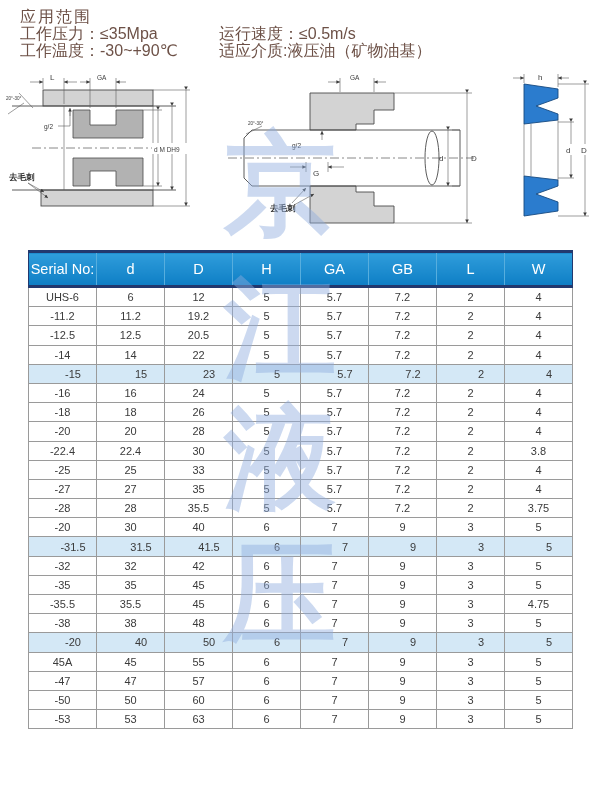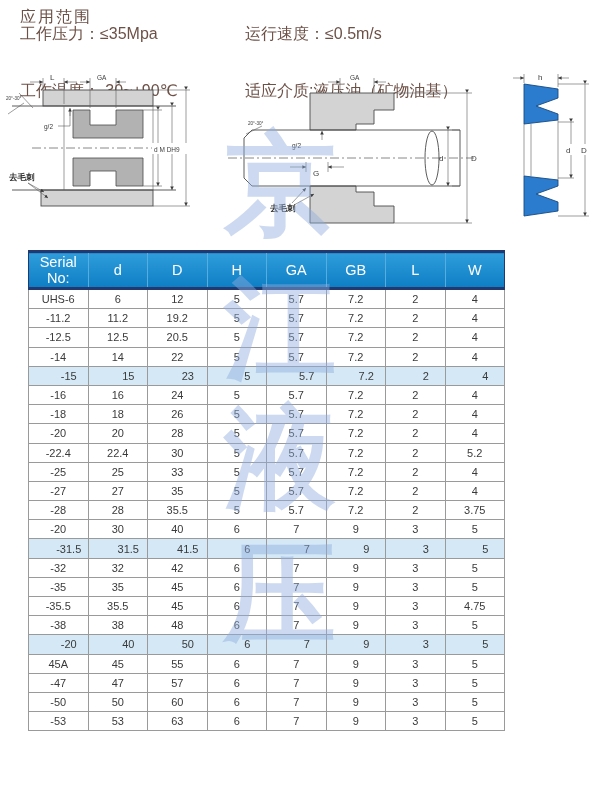--- a/index.html
+++ b/index.html
@@ -3,21 +3,21 @@
 <meta charset="utf-8">
 <style>
   html,body{margin:0;padding:0;}
   body{
     width:600px;height:788px;background:#ffffff;position:relative;overflow:hidden;
     font-family:"Liberation Sans","DejaVu Sans",sans-serif;
   }
   
   .info{position:absolute;top:8px;left:20px;color:#6d5147;font-size:16px;line-height:17px;z-index:2;}
   .info-title{letter-spacing:2px;}
-  .info-grid{display:grid;grid-template-columns:185px auto;column-gap:14px;row-gap:0;gap:40px;}
+  .info-grid{display:grid;grid-template-columns:185px auto;column-gap:14px;row-gap:0;}
   
   .diagrams{position:absolute;top:68px;left:0;width:600px;height:175px;z-index:2;}
   .diagrams svg{position:absolute;top:0;}
   #dia-piston{left:6px;}
   #dia-rod{left:222px;}
   #dia-cup{left:486px;}
   .dim-text{fill:#3c3c3c;font-size:8px;font-family:"Liberation Sans",sans-serif;}
   .dim-small{fill:#3c3c3c;font-size:6.5px;font-family:"Liberation Sans",sans-serif;}
   .tiny{fill:#3c3c3c;font-size:4.6px;font-family:"Liberation Sans",sans-serif;}
   .cjk-label{fill:#2e2e2e;font-size:8.5px;font-weight:bold;font-family:"Liberation Sans",sans-serif;}
@@ -28,21 +28,21 @@
   .centerline{stroke:#6a6a6a;stroke-width:0.8;stroke-dasharray:9 3 2 3;fill:none;}
   
   .watermark span{
     position:absolute;left:210px;width:140px;text-align:center;
     font-size:112px;line-height:1;font-weight:bold;color:#8fadde;opacity:0.45;
     z-index:6;pointer-events:none;font-family:"DejaVu Sans",sans-serif;
   }
   .wm-0{top:128px;} .wm-1{top:272px;} .wm-2{top:402px;} .wm-3{top:538px;}
   
   table.size{
-    position:absolute;top:250px;left:28px;width:477px;z-index:3;
+    position:absolute;top:250px;left:28px;width:545px;z-index:3;
     border-collapse:collapse;table-layout:fixed;background:#fff;
   }
   table.size th{
     background:linear-gradient(#2f9ddb,#0e7ec5);
     color:#ffffff;font-size:14.5px;font-weight:normal;height:30px;
     border-top:3px solid var(--hdr-border,#22386e);
     border-bottom:3px solid var(--hdr-border,#22386e);
     border-left:1px solid #57aede;border-right:1px solid #57aede;
   }
   table.size th:first-child{border-left:1px solid var(--hdr-border,#22386e);}
@@ -294,21 +294,21 @@
         <td>4</td>
       </tr>
       <tr>
         <td>-22.4</td>
         <td>22.4</td>
         <td>30</td>
         <td>5</td>
         <td>5.7</td>
         <td>7.2</td>
         <td>2</td>
-        <td>5.2</td>
+        <td>3.8</td>
       </tr>
       <tr>
         <td>-25</td>
         <td>25</td>
         <td>33</td>
         <td>5</td>
         <td>5.7</td>
         <td>7.2</td>
         <td>2</td>
         <td>4</td>

